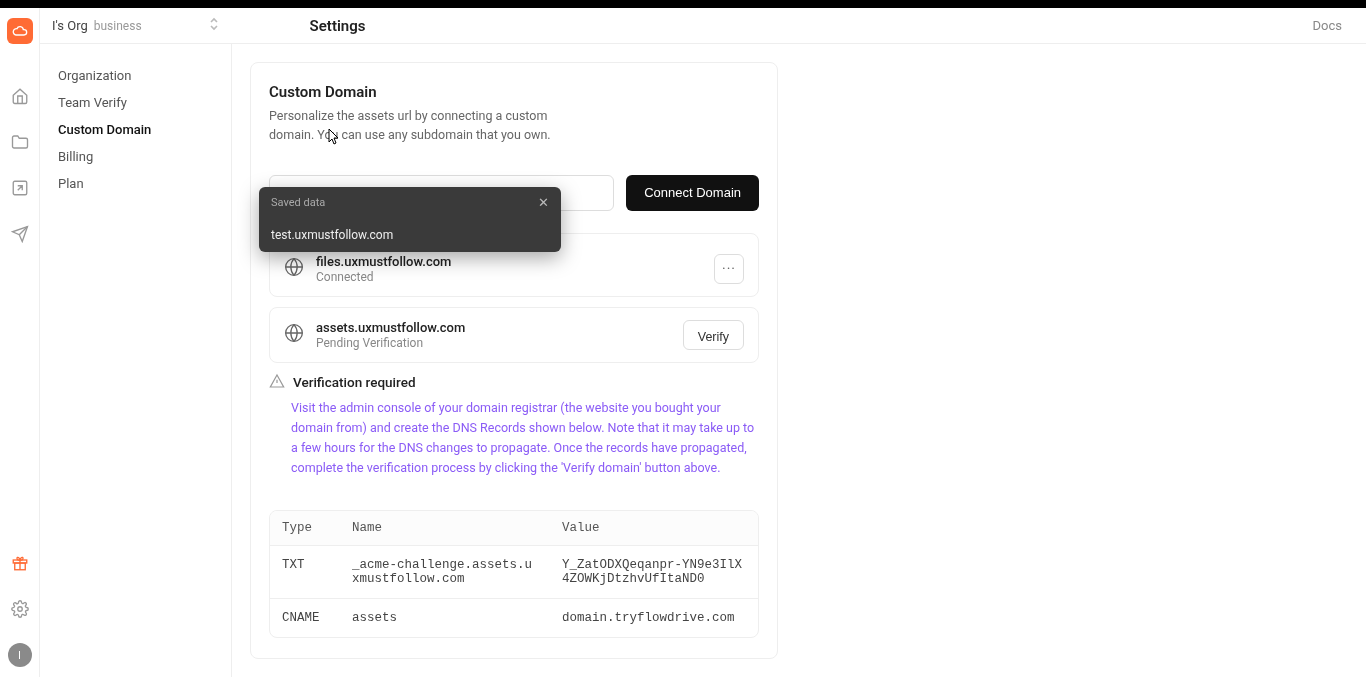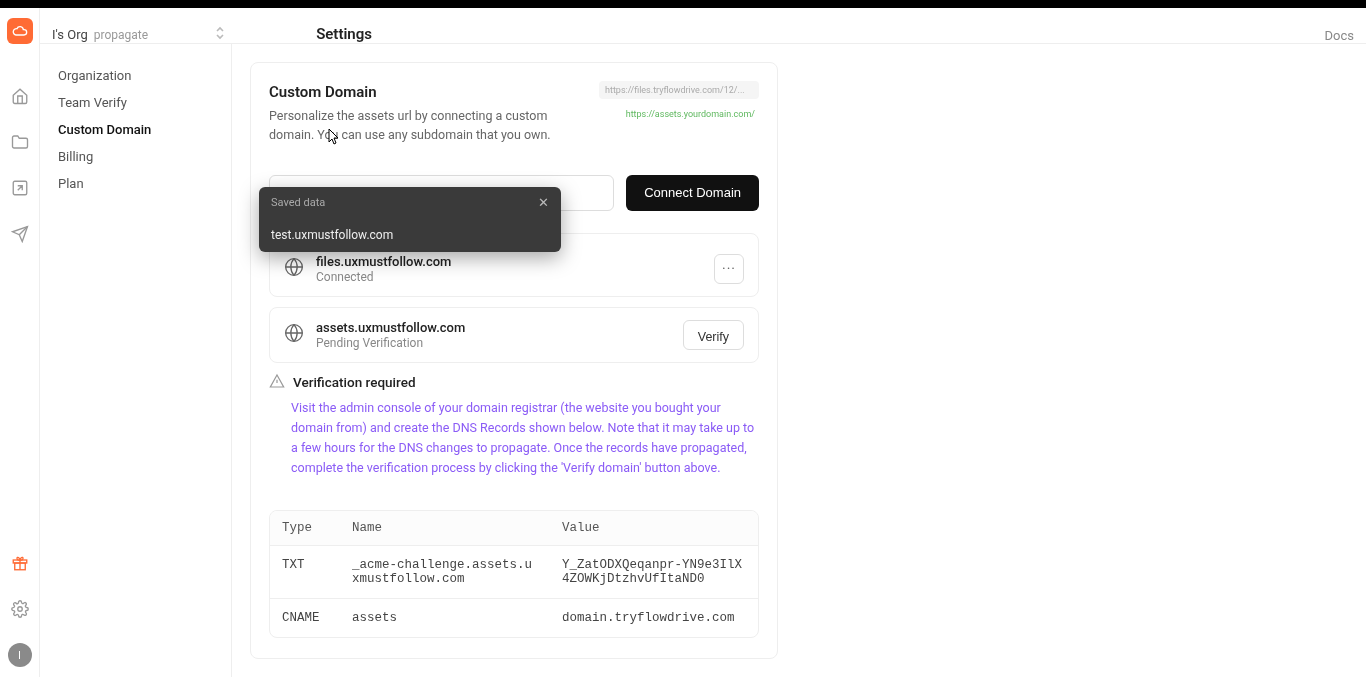--- a/index.html
+++ b/index.html
@@ -36,22 +36,22 @@
   .rail .railspacer { flex:1; }
   .rail .avatar {
     width:24px; height:24px; border-radius:50%; background:#8a8a8a; color:#fff;
     display:flex; align-items:center; justify-content:center; font-size:11px;
     margin-bottom:10px;
   }
   
   .header {
     position:absolute; top:8px; left:40px; right:0; height:36px;
     border-bottom:1px solid #eee;
-    display:flex; align-items:flex-end;
-    padding:0 12px 0 12px;
+    display:flex; align-items:center;
+    padding:0 24px 0 12px;
   }
   .orgswitch {
     display:flex; align-items:center; gap:6px; color:#444; font-size:13px;
     cursor:pointer;
   }
   .orgswitch .plan { color:#999; font-size:12px; }
   .orgswitch .chev { color:#bbb; margin-left:60px; }
   .header .title { margin-left:90px; font-size:15px; font-weight:600; color:#222; }
   .header .spacer { flex:1; }
   .header .docs { color:#888; font-size:13px; cursor:pointer; }
@@ -214,21 +214,21 @@
         <circle cx="12" cy="12" r="3"></circle>
         <path d="M19.4 15a1.7 1.7 0 0 0 .3 1.8l.1.1a2 2 0 1 1-2.8 2.8l-.1-.1a1.7 1.7 0 0 0-1.8-.3 1.7 1.7 0 0 0-1 1.5V21a2 2 0 1 1-4 0v-.1a1.7 1.7 0 0 0-1-1.5 1.7 1.7 0 0 0-1.8.3l-.1.1a2 2 0 1 1-2.8-2.8l.1-.1a1.7 1.7 0 0 0 .3-1.8 1.7 1.7 0 0 0-1.5-1H3a2 2 0 1 1 0-4h.1a1.7 1.7 0 0 0 1.5-1 1.7 1.7 0 0 0-.3-1.8l-.1-.1a2 2 0 1 1 2.8-2.8l.1.1a1.7 1.7 0 0 0 1.8.3H9a1.7 1.7 0 0 0 1-1.5V3a2 2 0 1 1 4 0v.1a1.7 1.7 0 0 0 1 1.5 1.7 1.7 0 0 0 1.8-.3l.1-.1a2 2 0 1 1 2.8 2.8l-.1.1a1.7 1.7 0 0 0-.3 1.8V9c.3.6.9 1 1.5 1H21a2 2 0 1 1 0 4h-.1a1.7 1.7 0 0 0-1.5 1z"></path>
       </svg>
   </div>
   <div class="avatar">I</div>
 </div>
 
 <div class="header">
   <div class="orgswitch">
     <span>I's Org</span>
-    <span class="plan">propagate</span>
+    <span class="plan">business</span>
     <span class="chev">
       <svg width="12" height="14" viewBox="0 0 12 14" fill="none" stroke="currentColor" stroke-width="1.6">
           <path d="M3 5l3-3 3 3M3 9l3 3 3-3"></path>
         </svg>
     </span>
   </div>
   <div class="title">Settings</div>
   <div class="spacer"></div>
   <div class="docs">Docs</div>
 </div>
@@ -239,24 +239,20 @@
   <div class="navitem active">Custom Domain</div>
   <div class="navitem">Billing</div>
   <div class="navitem">Plan</div>
 </div>
 
 <div class="main">
   <div class="card">
     <h2>Custom Domain</h2>
     <p class="desc">Personalize the assets url by connecting a custom domain. You can use any subdomain that you own.</p>
 
-    <div class="urlpreview">
-      <div class="oldurl">https://files.tryflowdrive.com/12/...</div>
-      <div class="newurl">https://assets.yourdomain.com/</div>
-    </div>
 
     <div class="domainrow">
       <input class="domaininput" placeholder="Enter domain" style="">
       <button class="connectbtn">Connect Domain</button>
     </div>
 
     <div class="dlist" style="position:relative;">
       <div class="ditem" style="padding-top:20px;">
         <span class="globeicon">
           <svg width="20" height="20" viewBox="0 0 24 24" fill="none" stroke="currentColor" stroke-width="1.6">

